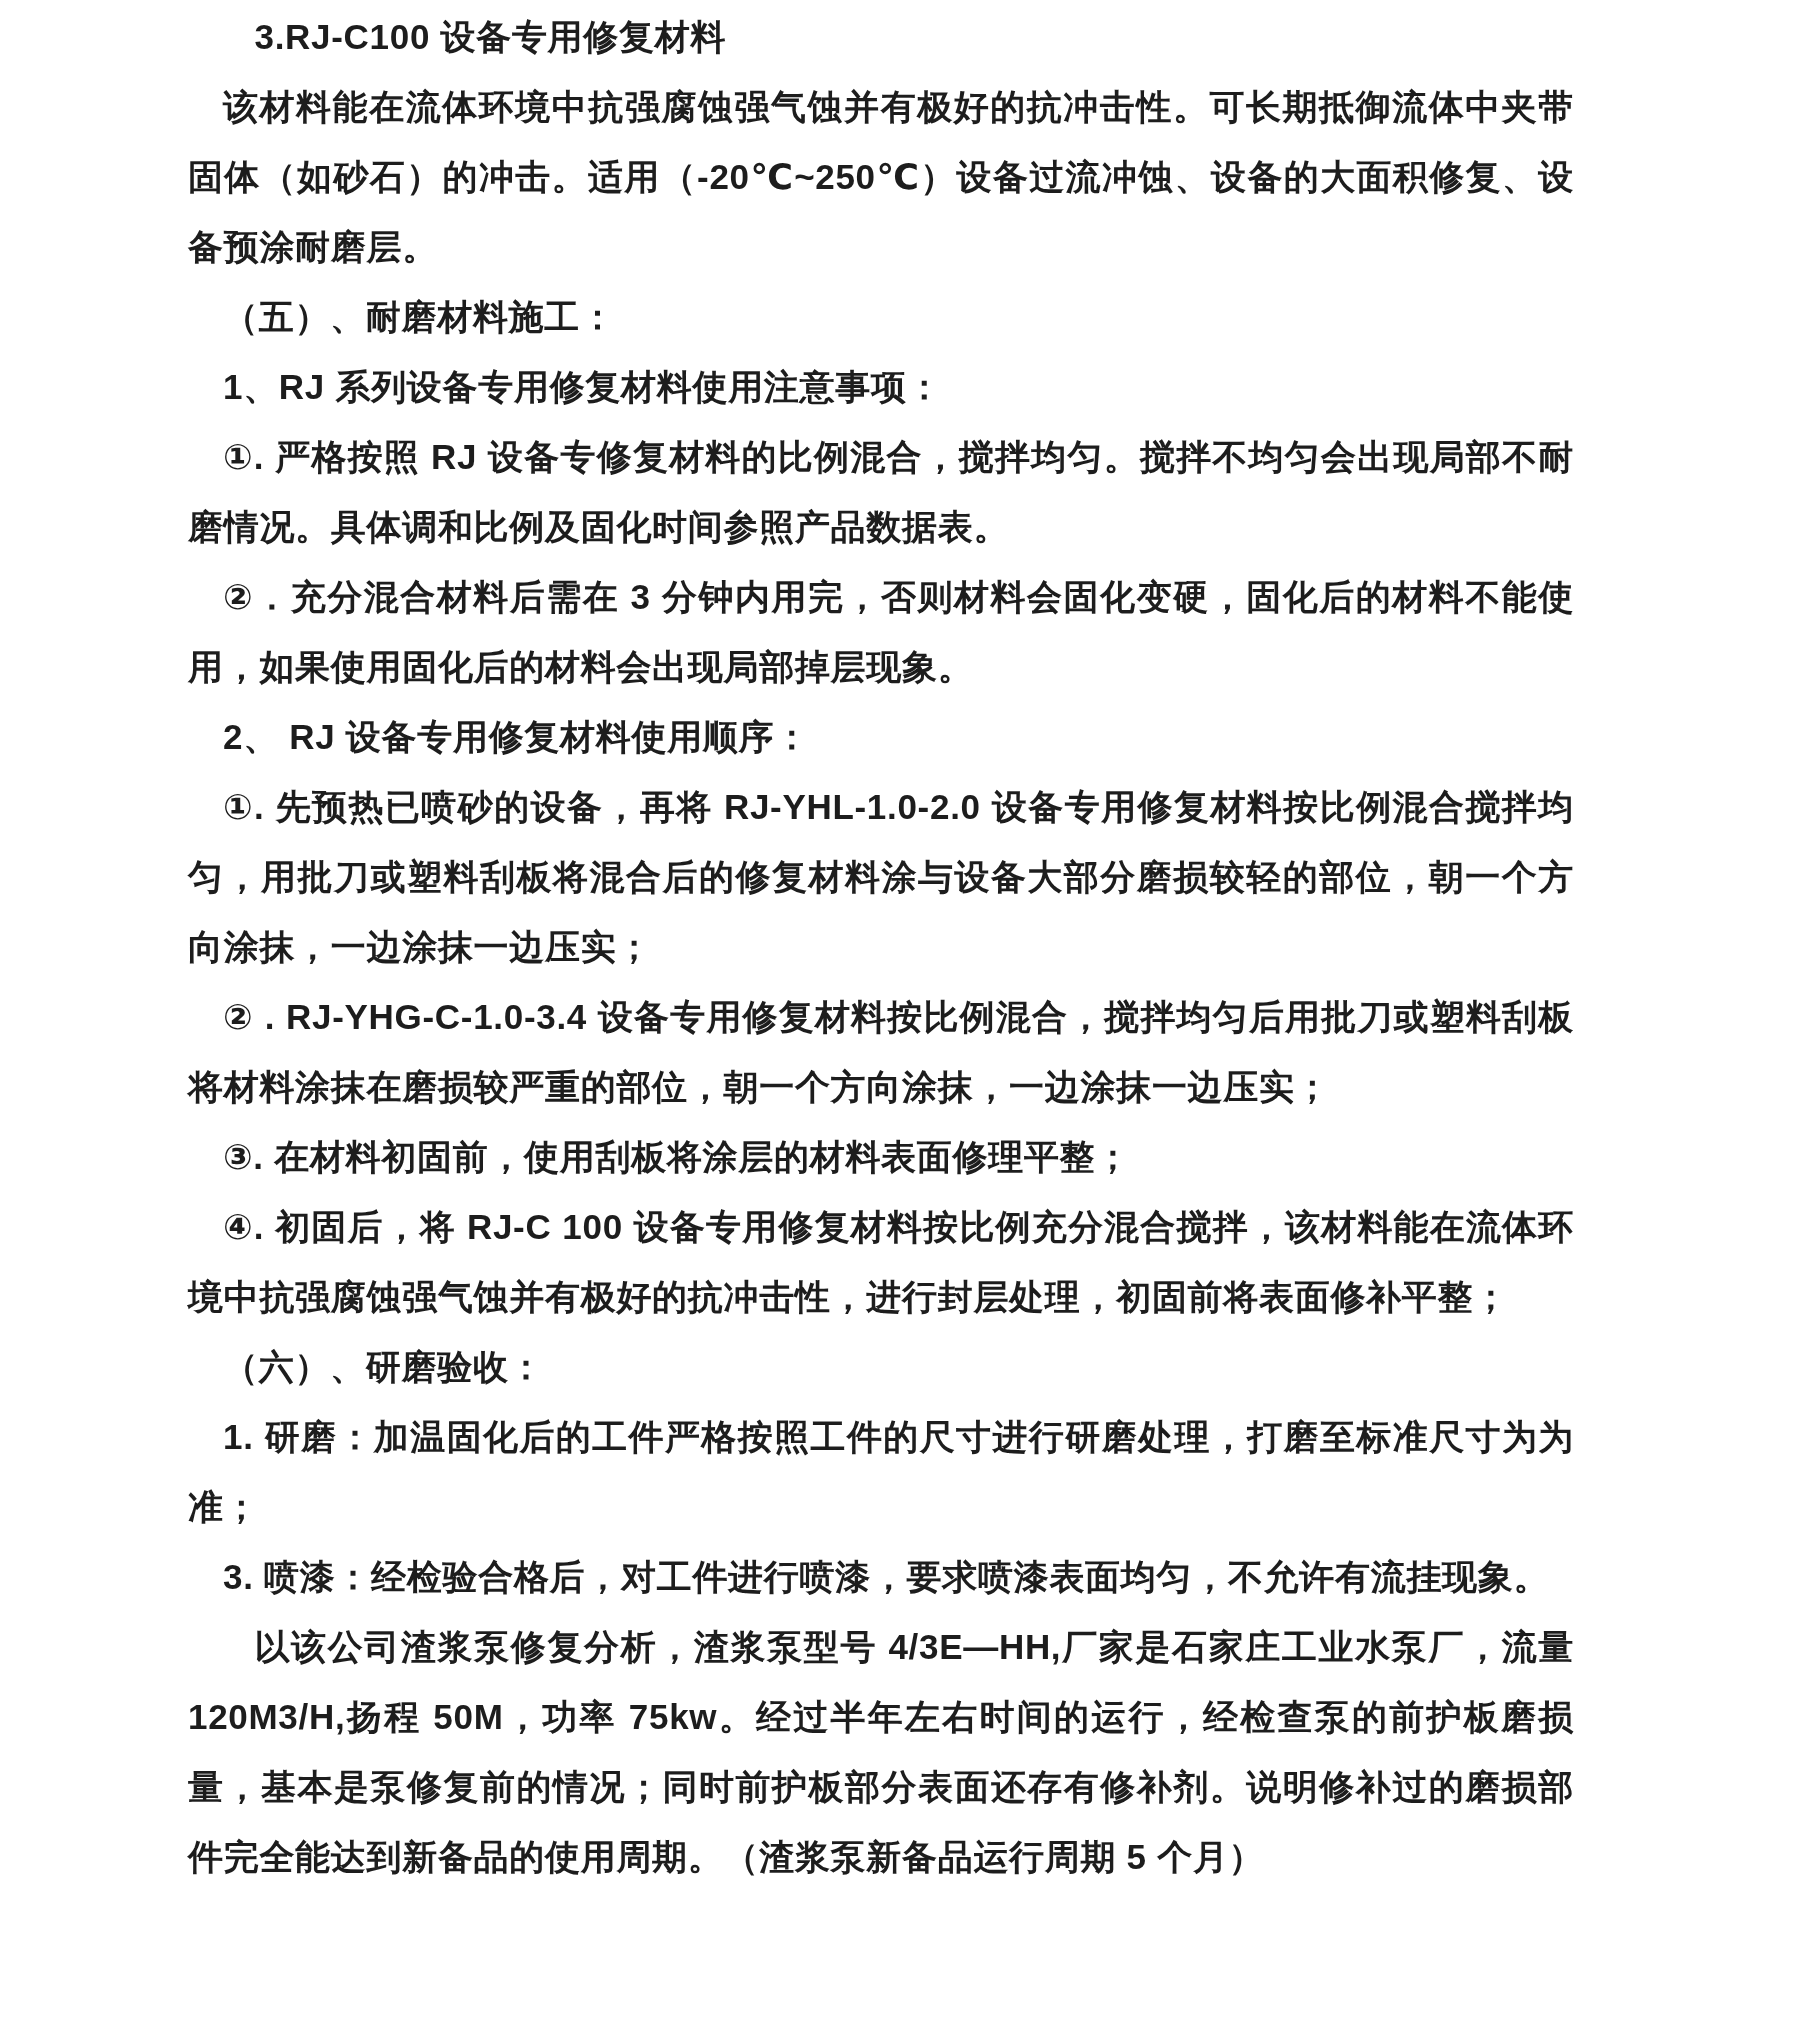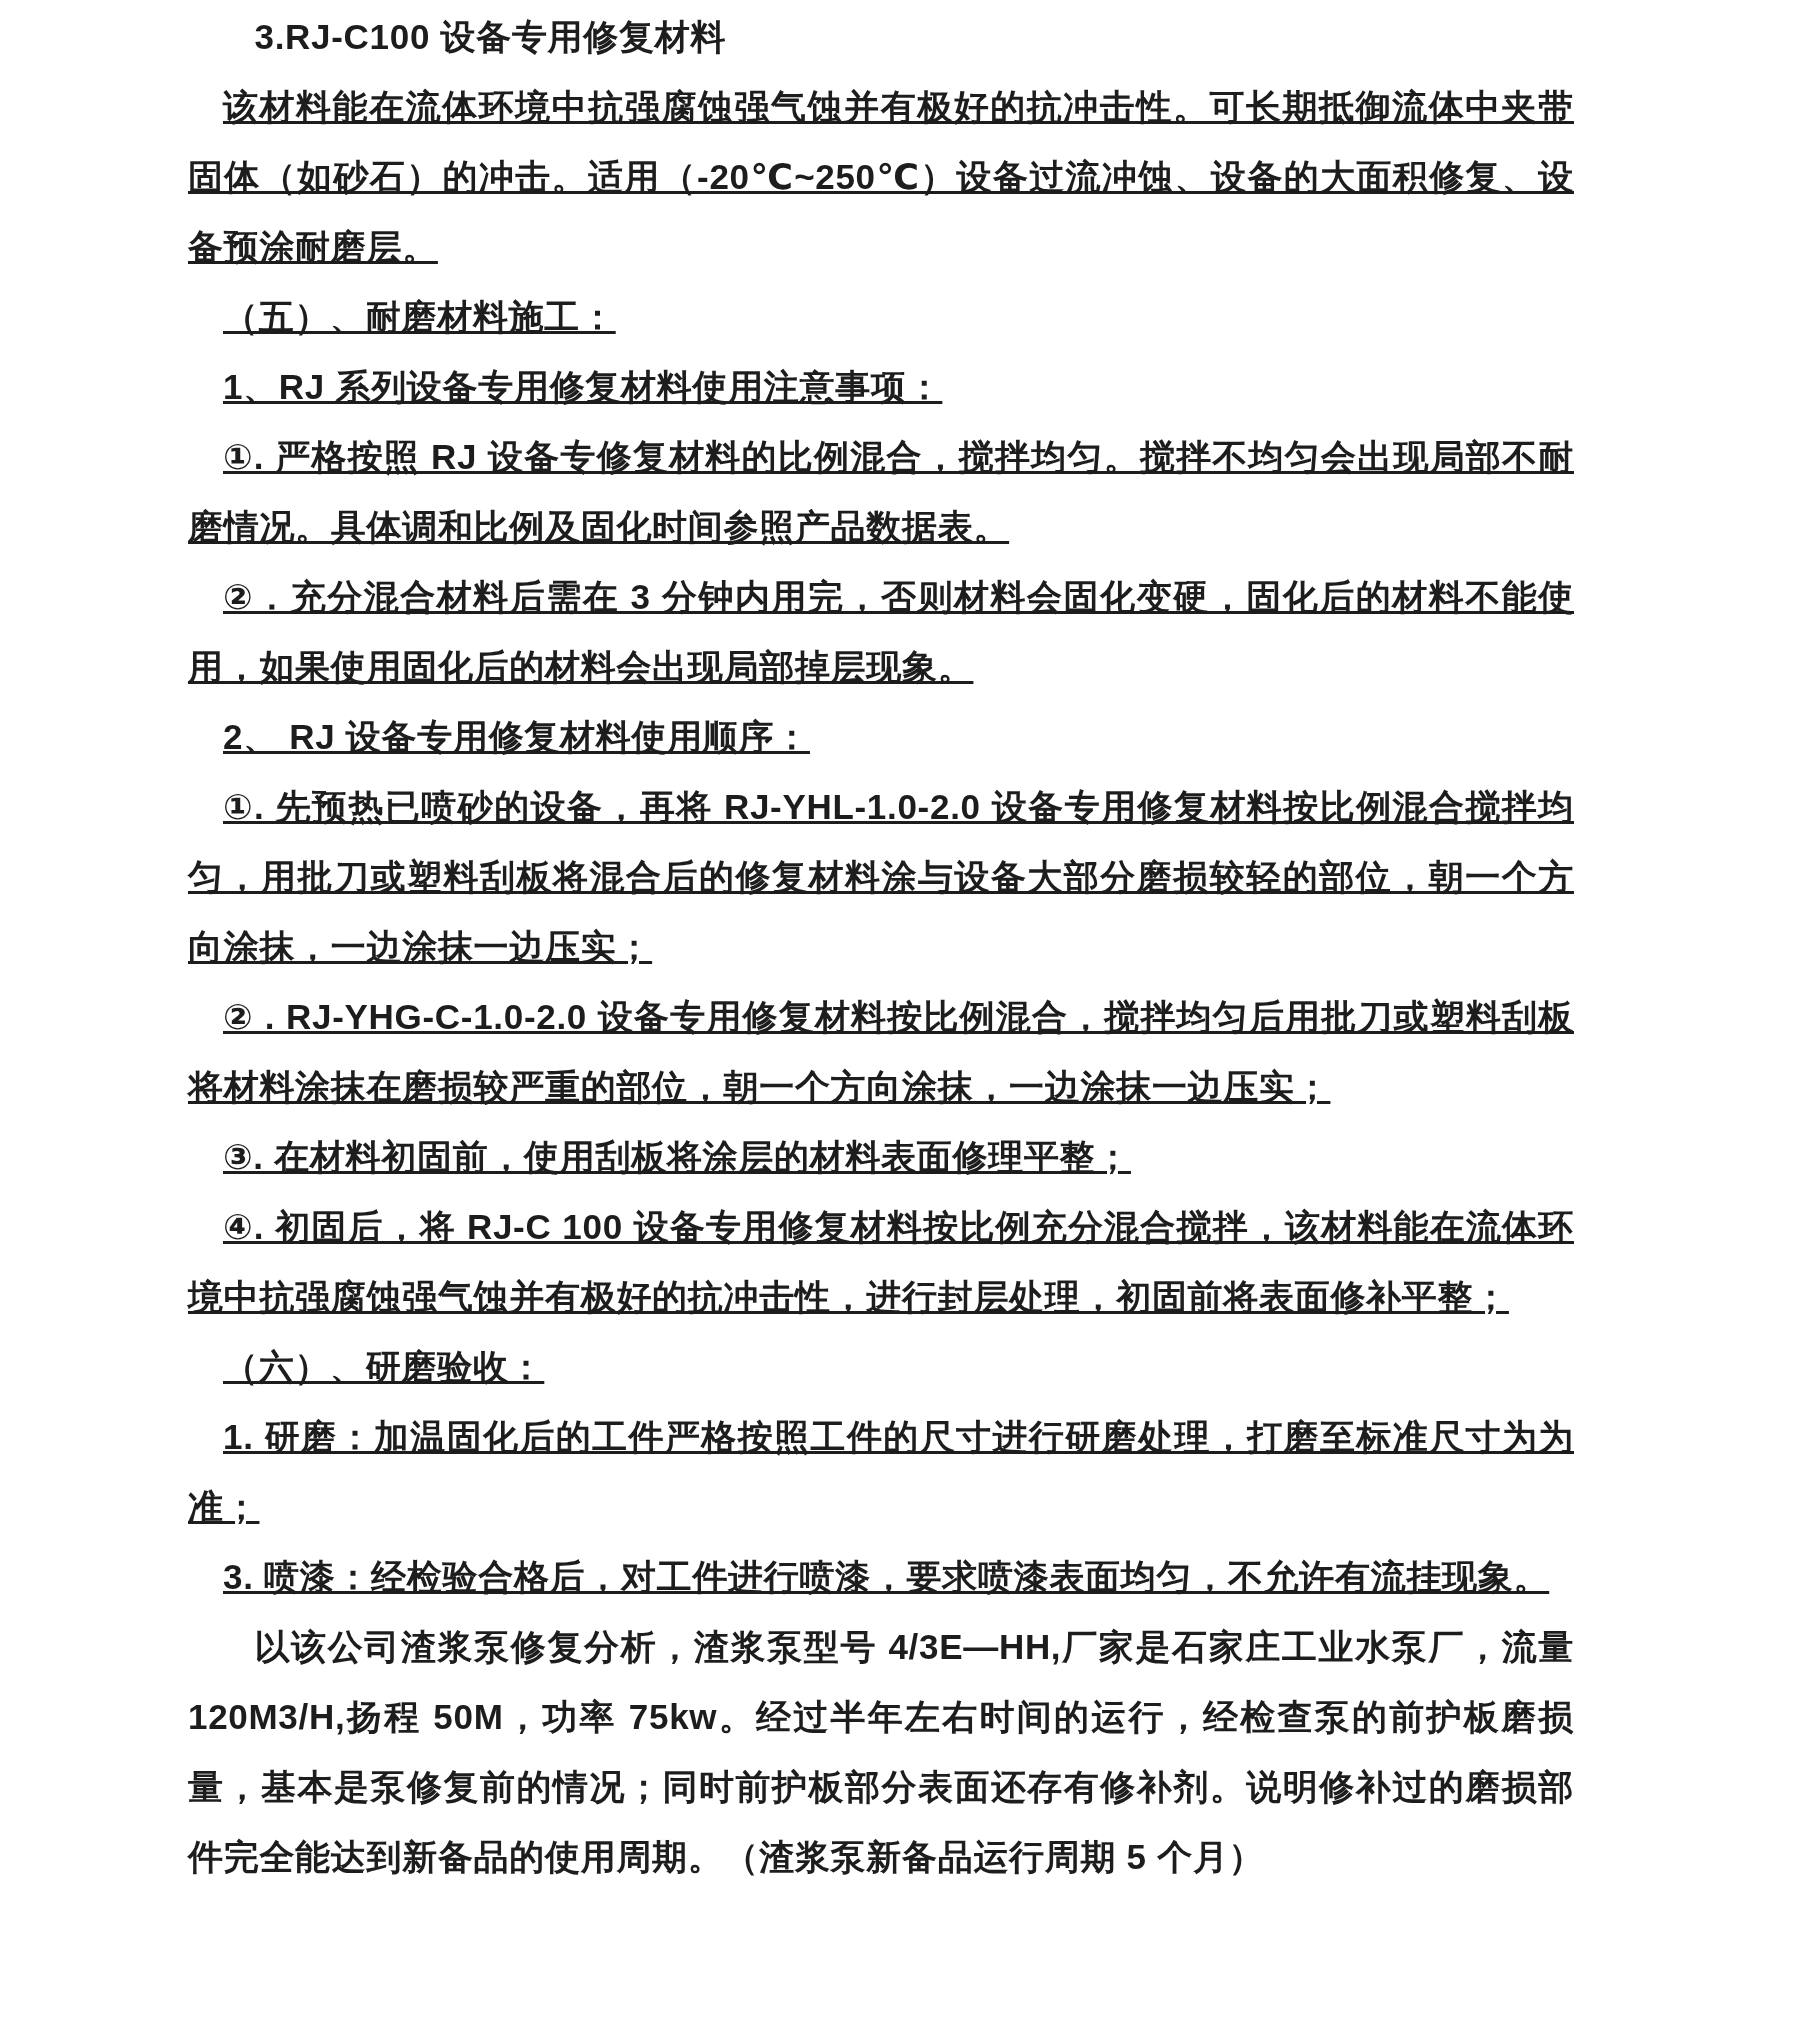--- a/index.html
+++ b/index.html
@@ -24,37 +24,37 @@
   .para {
     margin: 0;
     font-size: 35px;
     line-height: 70px;
     font-weight: 600;
     letter-spacing: 0.7px;
     text-align: justify;
     text-justify: inter-ideograph;
     word-break: break-all;
   }
-  .p-item  { text-indent: 1.0em; text-decoration: underline; }
+  .p-item  { text-indent: 1.0em; }
   .p-head  { text-indent: 1.9em; }
   .p-final { text-indent: 1.9em; }
 </style>
 </head>
 <body>
 
 <div class="page">
   <p class="para p-head">3.RJ-C100 设备专用修复材料</p>
   <p class="para p-item">该材料能在流体环境中抗强腐蚀强气蚀并有极好的抗冲击性。可长期抵御流体中夹带固体（如砂石）的冲击。适用（-20℃~250℃）设备过流冲蚀、设备的大面积修复、设备预涂耐磨层。</p>
   <p class="para p-item">（五）、耐磨材料施工：</p>
   <p class="para p-item">1、RJ 系列设备专用修复材料使用注意事项：</p>
   <p class="para p-item">①. 严格按照 RJ 设备专修复材料的比例混合，搅拌均匀。搅拌不均匀会出现局部不耐磨情况。具体调和比例及固化时间参照产品数据表。</p>
   <p class="para p-item">②．充分混合材料后需在 3 分钟内用完，否则材料会固化变硬，固化后的材料不能使用，如果使用固化后的材料会出现局部掉层现象。</p>
   <p class="para p-item">2、 RJ 设备专用修复材料使用顺序：</p>
   <p class="para p-item">①. 先预热已喷砂的设备，再将 RJ-YHL-1.0-2.0 设备专用修复材料按比例混合搅拌均匀，用批刀或塑料刮板将混合后的修复材料涂与设备大部分磨损较轻的部位，朝一个方向涂抹，一边涂抹一边压实；</p>
-  <p class="para p-item">② . RJ-YHG-C-1.0-2.0 设备专用修复材料按比例混合，搅拌均匀后用批刀或塑料刮板将材料涂抹在磨损较严重的部位，朝一个方向涂抹，一边涂抹一边压实；</p>
+  <p class="para p-item">② . RJ-YHG-C-1.0-3.4 设备专用修复材料按比例混合，搅拌均匀后用批刀或塑料刮板将材料涂抹在磨损较严重的部位，朝一个方向涂抹，一边涂抹一边压实；</p>
   <p class="para p-item">③. 在材料初固前，使用刮板将涂层的材料表面修理平整；</p>
   <p class="para p-item">④. 初固后，将 RJ-C 100 设备专用修复材料按比例充分混合搅拌，该材料能在流体环境中抗强腐蚀强气蚀并有极好的抗冲击性，进行封层处理，初固前将表面修补平整；</p>
   <p class="para p-item">（六）、研磨验收：</p>
   <p class="para p-item">1. 研磨：加温固化后的工件严格按照工件的尺寸进行研磨处理，打磨至标准尺寸为为准；</p>
   <p class="para p-item">3. 喷漆：经检验合格后，对工件进行喷漆，要求喷漆表面均匀，不允许有流挂现象。</p>
   <p class="para p-final">以该公司渣浆泵修复分析，渣浆泵型号 4/3E—HH,厂家是石家庄工业水泵厂，流量 120M3/H,扬程 50M，功率 75kw。经过半年左右时间的运行，经检查泵的前护板磨损量，基本是泵修复前的情况；同时前护板部分表面还存有修补剂。说明修补过的磨损部件完全能达到新备品的使用周期。（渣浆泵新备品运行周期 5 个月）</p>
 </div>
 
 
 </body></html>

